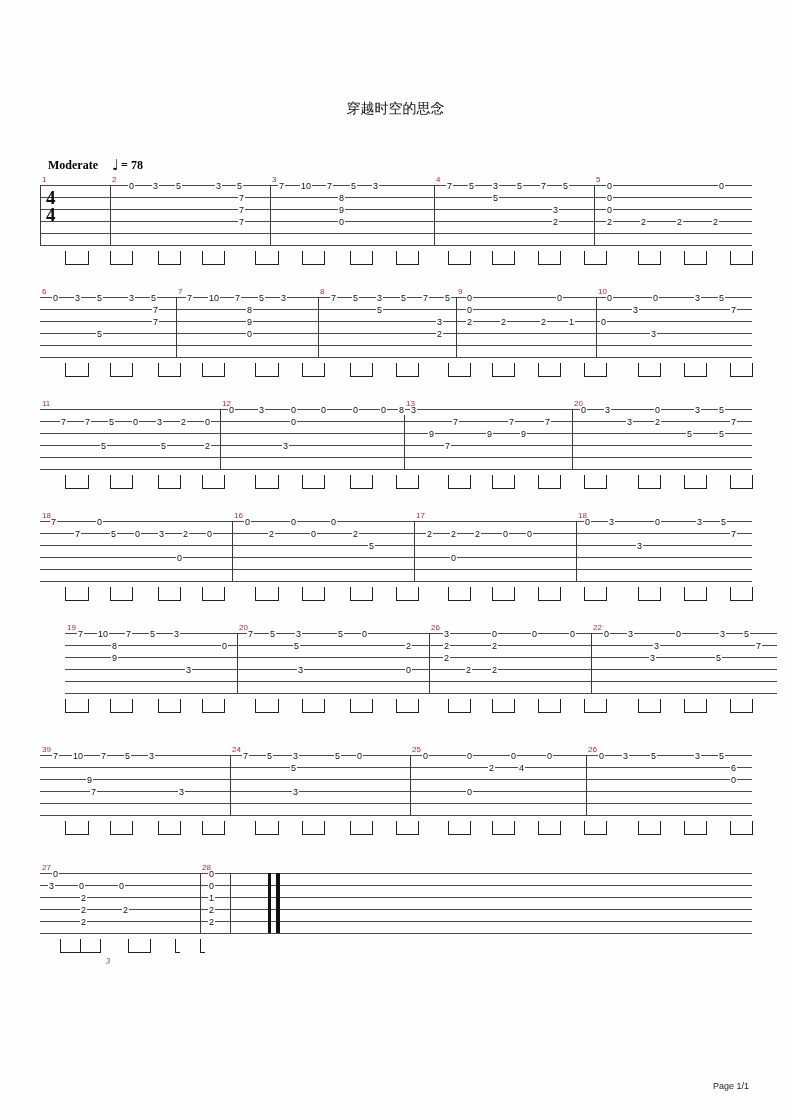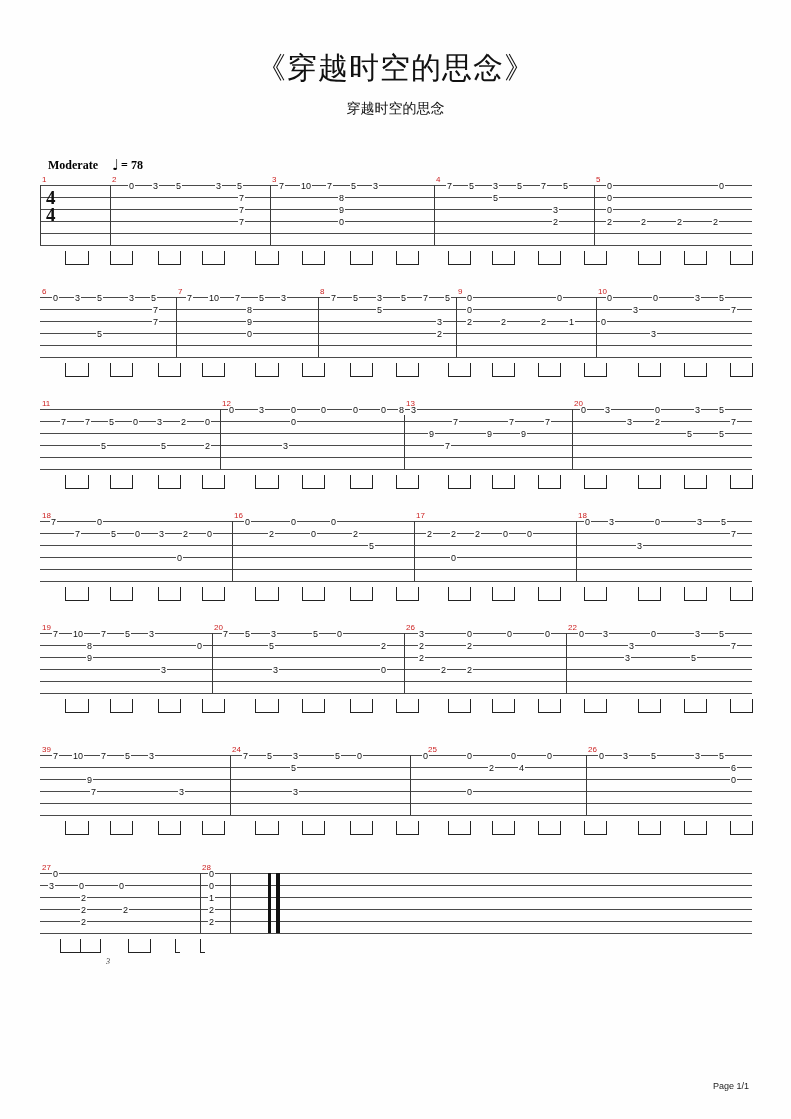--- a/index.html
+++ b/index.html
@@ -180,21 +180,20 @@
     font-family: "Liberation Sans", sans-serif;
     font-size: 9px;
     color: #222;
   }
 </style>
 </head>
 <body>
 
 <div class="page">
 
-  <div class="title">《穿越时空的思念》</div>
   <div class="subtitle">穿越时空的思念</div>
 
   <div class="tempo">
     <span>Moderate</span><span class="note">♩</span><span>= 78</span>
   </div>
 
   <div id="systems">
       <div class="system" style="top: 185px;">
         <div class="staff" style="height: 60px;">
           <div class="line l0"></div>
@@ -593,21 +592,21 @@
           <div class="beam" style="left: 598px; top: 13px; width: 23px;"></div>
           <div class="stem" style="left: 644px;"></div>
           <div class="stem" style="left: 666px;"></div>
           <div class="beam" style="left: 644px; top: 13px; width: 23px;"></div>
           <div class="stem" style="left: 690px;"></div>
           <div class="stem" style="left: 712px;"></div>
           <div class="beam" style="left: 690px; top: 13px; width: 23px;"></div>
         </div>
       </div>
       <div class="system" style="top: 633px;">
-        <div class="staff" style="height: 60px;">
+        <div class="staff" style="height: 60px; margin-left: 25px;">
           <div class="line l0"></div>
           <div class="line l1"></div>
           <div class="line l2"></div>
           <div class="line l3"></div>
           <div class="line l4"></div>
           <div class="line l5"></div>
           <div class="measnum" style="left: 2px; top: -9px;">19</div>
           <div class="measnum" style="left: 174px; top: -9px;">20</div>
           <div class="barline" style="left: 172px; height: 60px;"></div>
           <div class="measnum" style="left: 366px; top: -9px;">26</div>
@@ -703,21 +702,21 @@
         <div class="staff" style="height: 60px;">
           <div class="line l0"></div>
           <div class="line l1"></div>
           <div class="line l2"></div>
           <div class="line l3"></div>
           <div class="line l4"></div>
           <div class="line l5"></div>
           <div class="measnum" style="left: 2px; top: -9px;">39</div>
           <div class="measnum" style="left: 192px; top: -9px;">24</div>
           <div class="barline" style="left: 190px; height: 60px;"></div>
-          <div class="measnum" style="left: 388px; top: -9px; text-align: right;">25</div>
+          <div class="measnum" style="left: 372px; top: -9px; text-align: right;">25</div>
           <div class="barline" style="left: 370px; height: 60px;"></div>
           <div class="measnum" style="left: 548px; top: -9px;">26</div>
           <div class="barline" style="left: 546px; height: 60px;"></div>
           <div class="tn" style="left: 12px; top: -3px;">7</div>
           <div class="tn" style="left: 32px; top: -3px;">10</div>
           <div class="tn" style="left: 60px; top: -3px;">7</div>
           <div class="tn" style="left: 84px; top: -3px;">5</div>
           <div class="tn" style="left: 108px; top: -3px;">3</div>
           <div class="tn" style="left: 46px; top: 21px;">9</div>
           <div class="tn" style="left: 50px; top: 33px;">7</div>

